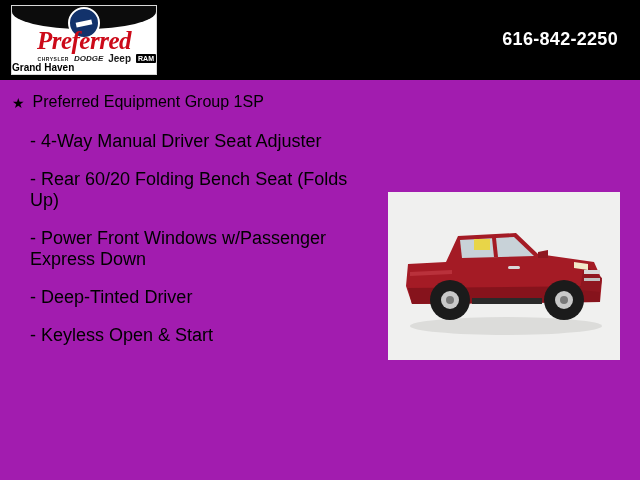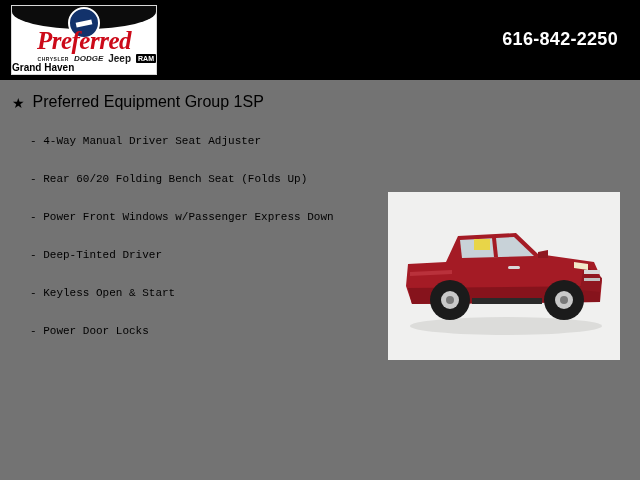--- a/index.html
+++ b/index.html
@@ -10,21 +10,21 @@
     width: 640px;
     height: 480px;
     background: #ffffff;
     font-family: "Liberation Sans", sans-serif;
     overflow: hidden;
   }
   .page {
     position: relative;
     width: 640px;
     height: 480px;
-    background: #737373;
+    background: #a21caf;
   }
 
   
   .header {
     position: absolute;
     left: 0;
     top: 0;
     width: 640px;
     height: 80px;
     background: #000000;
@@ -155,26 +155,25 @@
     color: #000000;
     flex: 0 0 auto;
     padding-top: 1px;
   }
   .group-title {
     font-size: 16px;
     line-height: 20px;
     color: #000000;
   }
   .feature-item {
-    font-size: 11px;
+    font-size: 18px;
     line-height: 21px;
     color: #000000;
     margin: 0 0 17px 18px;
     max-width: 330px;
-    font-family: Liberation Mono, monospace;
   }
 
   
   .vehicle-photo {
     position: absolute;
     left: 388px;
     top: 112px;
     width: 232px;
     height: 168px;
     background: #f0f0ef;
@@ -216,21 +215,20 @@
       <div class="group-row">
         <span class="star-icon">★</span>
         <span class="group-title">Preferred Equipment Group 1SP</span>
       </div>
 
       <div class="feature-item">- 4-Way Manual Driver Seat Adjuster</div>
       <div class="feature-item">- Rear 60/20 Folding Bench Seat (Folds Up)</div>
       <div class="feature-item">- Power Front Windows w/Passenger Express Down</div>
       <div class="feature-item">- Deep-Tinted Driver</div>
       <div class="feature-item">- Keyless Open &amp; Start</div>
-      <div class="feature-item">- Power Door Locks</div>
     </div>
 
     <div class="vehicle-photo">
       <svg class="truck-svg" width="232" height="168" viewBox="0 0 232 168">
         <rect x="0" y="0" width="232" height="168" fill="#f0f0ef"></rect>
 
         <ellipse cx="118" cy="134" rx="96" ry="9" fill="#dcdcda"></ellipse>
 
         <path d="M18 94 L20 72 L58 70 L70 44 L128 41 L150 62 L206 70 L214 88 L212 110 L24 112 Z" fill="#a41b25"></path>
 

